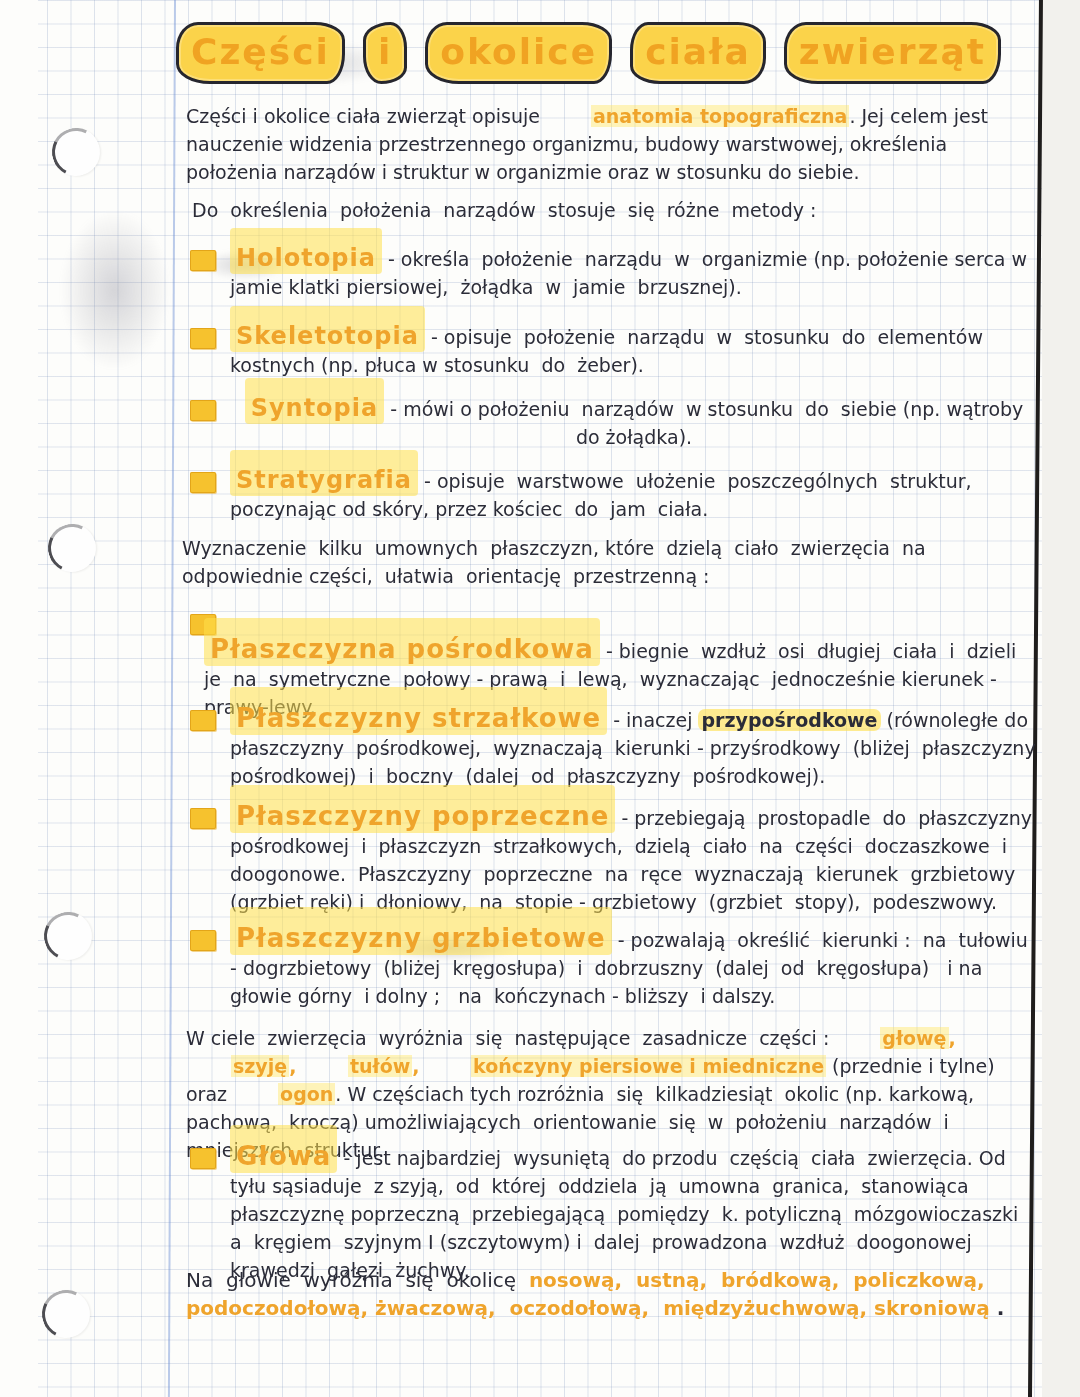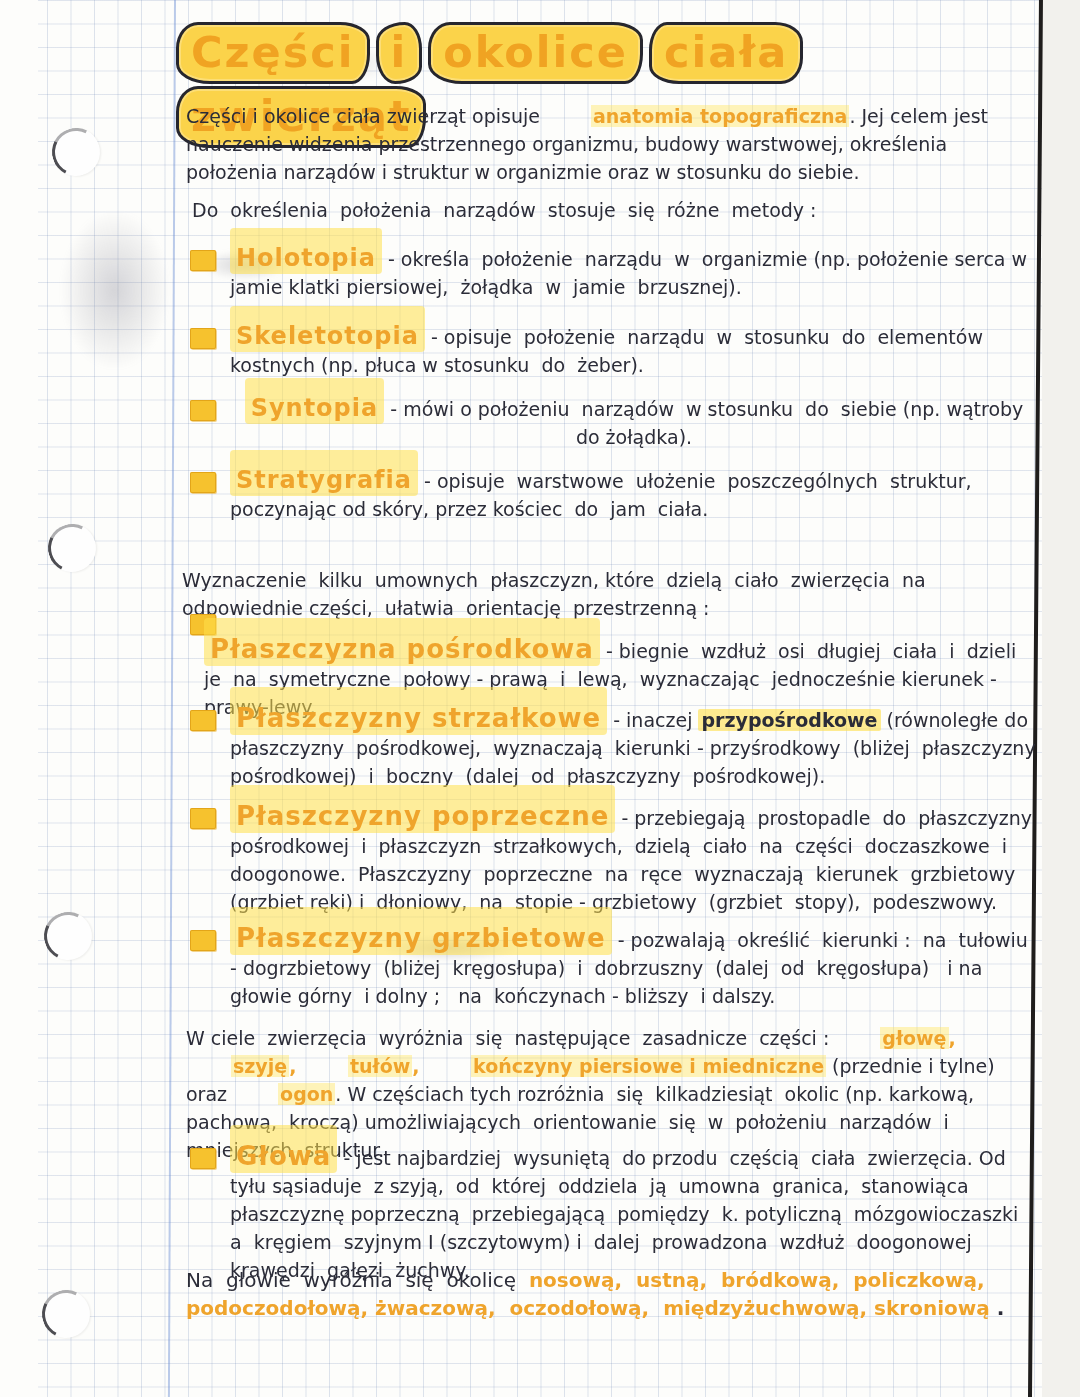--- a/index.html
+++ b/index.html
@@ -19,38 +19,38 @@
   .page-edge{position:absolute;left:1039px;top:-4px;width:4px;height:1405px;background:#1f1d1c;transform:rotate(.45deg);transform-origin:top center;border-radius:2px;}
   .hole{position:absolute;width:42px;height:42px;border-radius:50%;background:#fefefe;
     border:3px solid transparent;border-left-color:#4d4d52;border-top-color:rgba(77,77,82,.45);
     transform:rotate(-18deg);box-shadow:1px 1px 2px rgba(0,0,0,.06);}
   .smudge{position:absolute;background:radial-gradient(closest-side, rgba(120,120,135,.30), rgba(120,120,135,0));filter:blur(2px);}
 
   .block{position:absolute;font-size:19px;line-height:28px;white-space:pre-wrap;}
   .ink{color:#2b2c38;}
   .title{left:176px;top:22px;width:880px;white-space:normal;}
   .tword{display:inline-block;background:#fbd34a;border:3px solid #26262e;
-    padding:3px 12px 5px;margin-right:6px;margin-bottom:2px;
-    color:#f0a322;font-weight:bold;font-size:43px;line-height:48px;letter-spacing:2px;
+    padding:3px 12px 5px;margin-right:18px;margin-bottom:2px;
+    color:#f0a322;font-weight:bold;font-size:36px;line-height:48px;letter-spacing:2px;
     border-radius:22px 30px 18px 34px / 26px 18px 30px 20px;
     box-shadow:inset 0 0 0 2px rgba(255,255,255,.25);}
   .tword:nth-child(2){border-radius:30px 18px 28px 20px / 20px 28px 18px 30px;}
   .tword:nth-child(4){border-radius:18px 28px 22px 30px / 28px 20px 26px 18px;}
 
   .bullet{position:absolute;left:190px;width:848px;display:flex;align-items:flex-start;}
   .bsq{flex:0 0 auto;width:26px;height:21px;margin-top:6px;background:#f6c22e;
     box-shadow:inset 0 0 0 1px rgba(222,158,20,.8), 1px 1px 0 rgba(230,170,30,.5);
     border-radius:2px;}
   .btext{margin-left:14px;font-size:19px;line-height:28px;white-space:pre-wrap;}
   .bhead{color:#efa42c;font-weight:bold;letter-spacing:1px;
     background:rgba(255,224,74,.55);padding:16px 6px 2px;border-radius:4px;}
   .bhead.sz24{font-size:24px;} .bhead.sz26{font-size:26px;}
   .orange{color:#efa42c;font-weight:bold;}
   .orange-hl{color:#efa42c;font-weight:bold;background:rgba(255,228,92,.42);padding:0 2px;border-radius:0;margin-left:45px;}
-  .hl-dark{background:rgba(255,224,74,.6);padding:0 3px;border-radius:2px;font-weight:bold;}
+  .hl-dark{background:rgba(255,224,74,.6);padding:0 3px;border-radius:7px;font-weight:bold;}
   .regions{font-size:20px;}
 </style>
 </head>
 <body>
 
 <div class="paper">
   <div class="left-strip"></div>
   <div class="right-strip"></div>
   <div class="margin-line"></div>
   <div class="page-edge"></div>
@@ -84,21 +84,21 @@
   <div class="bullet" style="top:394px;text-align:center;">
       <span class="bsq"></span>
       <div class="btext"><span class="bhead sz24">Syntopia</span><span class="ink"> - mówi o położeniu  narządów  w stosunku  do  siebie (np. wątroby do żołądka).</span></div>
     </div>
 
   <div class="bullet" style="top:466px;">
       <span class="bsq"></span>
       <div class="btext"><span class="bhead sz24">Stratygrafia</span><span class="ink"> - opisuje  warstwowe  ułożenie  poszczególnych  struktur, poczynając od skóry, przez kościec  do  jam  ciała.</span></div>
     </div>
 
-  <div class="block" style="left:182px;top:534px;width:856px;margin-top:32px;">Wyznaczenie  kilku  umownych  płaszczyzn, które  dzielą  ciało  zwierzęcia  na  odpowiednie części,  ułatwia  orientację  przestrzenną :</div>
+  <div class="block" style="left:182px;top:534px;width:856px;">Wyznaczenie  kilku  umownych  płaszczyzn, które  dzielą  ciało  zwierzęcia  na  odpowiednie części,  ułatwia  orientację  przestrzenną :</div>
 
   <div class="bullet" style="top:608px;flex-direction:column;">
       <span class="bsq"></span>
       <div class="btext"><span class="bhead sz26">Płaszczyzna pośrodkowa</span><span class="ink"> - biegnie  wzdłuż  osi  długiej  ciała  i  dzieli  je  na  symetryczne  połowy - prawą  i  lewą,  wyznaczając  jednocześnie kierunek - prawy-lewy.</span></div>
     </div>
 
   <div class="bullet" style="top:704px;">
       <span class="bsq"></span>
       <div class="btext"><span class="bhead sz26">Płaszczyzny strzałkowe</span><span class="ink"> - inaczej </span><span class="hl-dark">przypośrodkowe</span><span class="ink"> (równoległe do płaszczyzny  pośrodkowej,  wyznaczają  kierunki - przyśrodkowy  (bliżej  płaszczyzny pośrodkowej)  i  boczny  (dalej  od  płaszczyzny  pośrodkowej).</span></div>
     </div>

